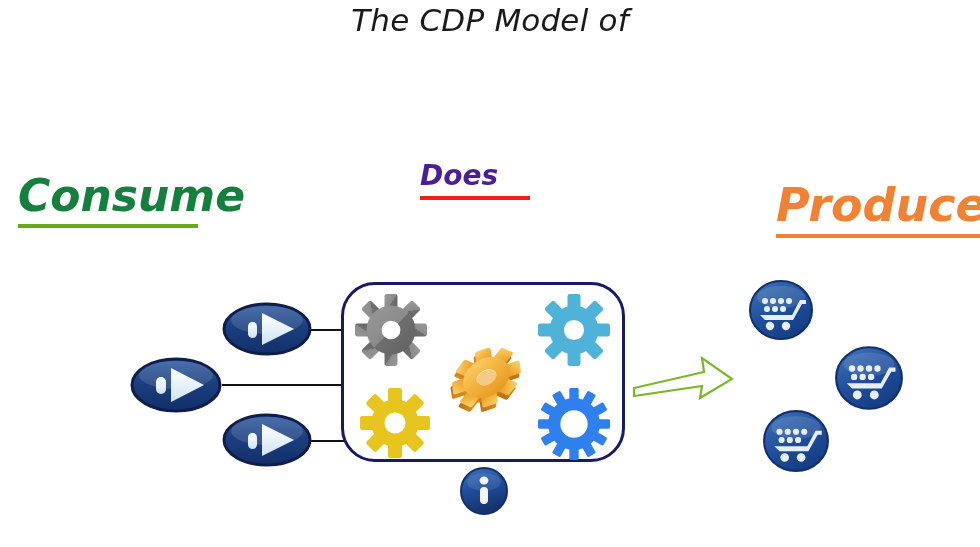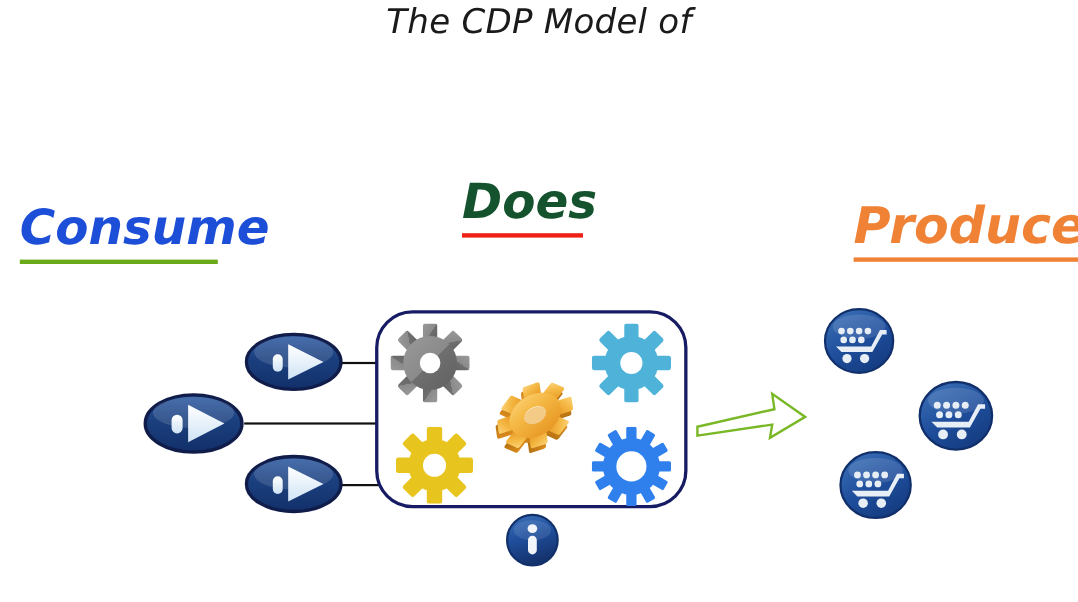--- a/index.html
+++ b/index.html
@@ -49,31 +49,31 @@
     padding-bottom: 4px;
   }
   .heading .rule {
     display: block;
     height: 4px;
     margin-top: 2px;
   }
 
   #h-consume {
     left: 18px;
-    top: 186px;
+    top: 174px;
     font-size: 44px;
-    color: #1d4ed8;
+    color: #15803d;
   }
   #h-consume .rule { background: #6aaa18; width: 180px; }
 
   #h-does {
     left: 420px;
     top: 162px;
-    font-size: 44px;
-    color: #14532d;
+    font-size: 28px;
+    color: #4c1d95;
   }
   #h-does .rule { background: #ef2015; width: 110px; }
 
   #h-produce {
     left: 776px;
     top: 182px;
     font-size: 46px;
     color: #f08236;
   }
   #h-produce .rule { background: #f08236; width: 204px; }

